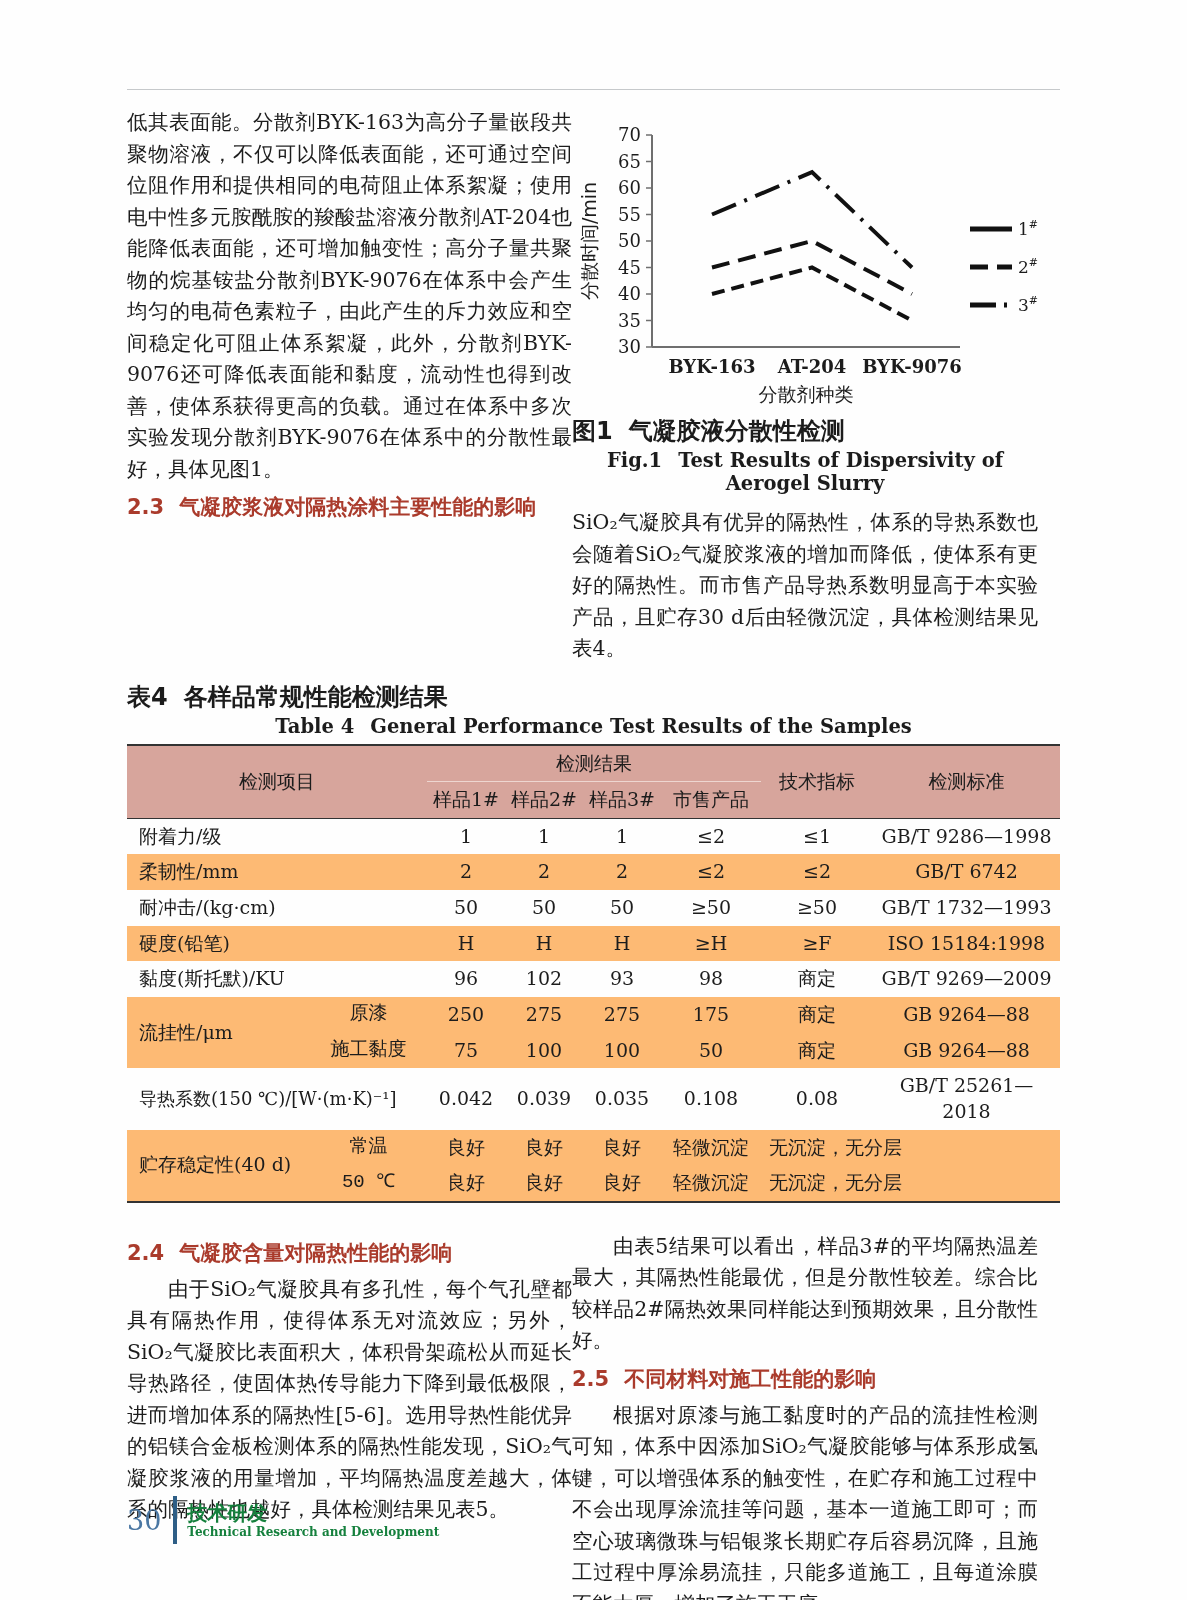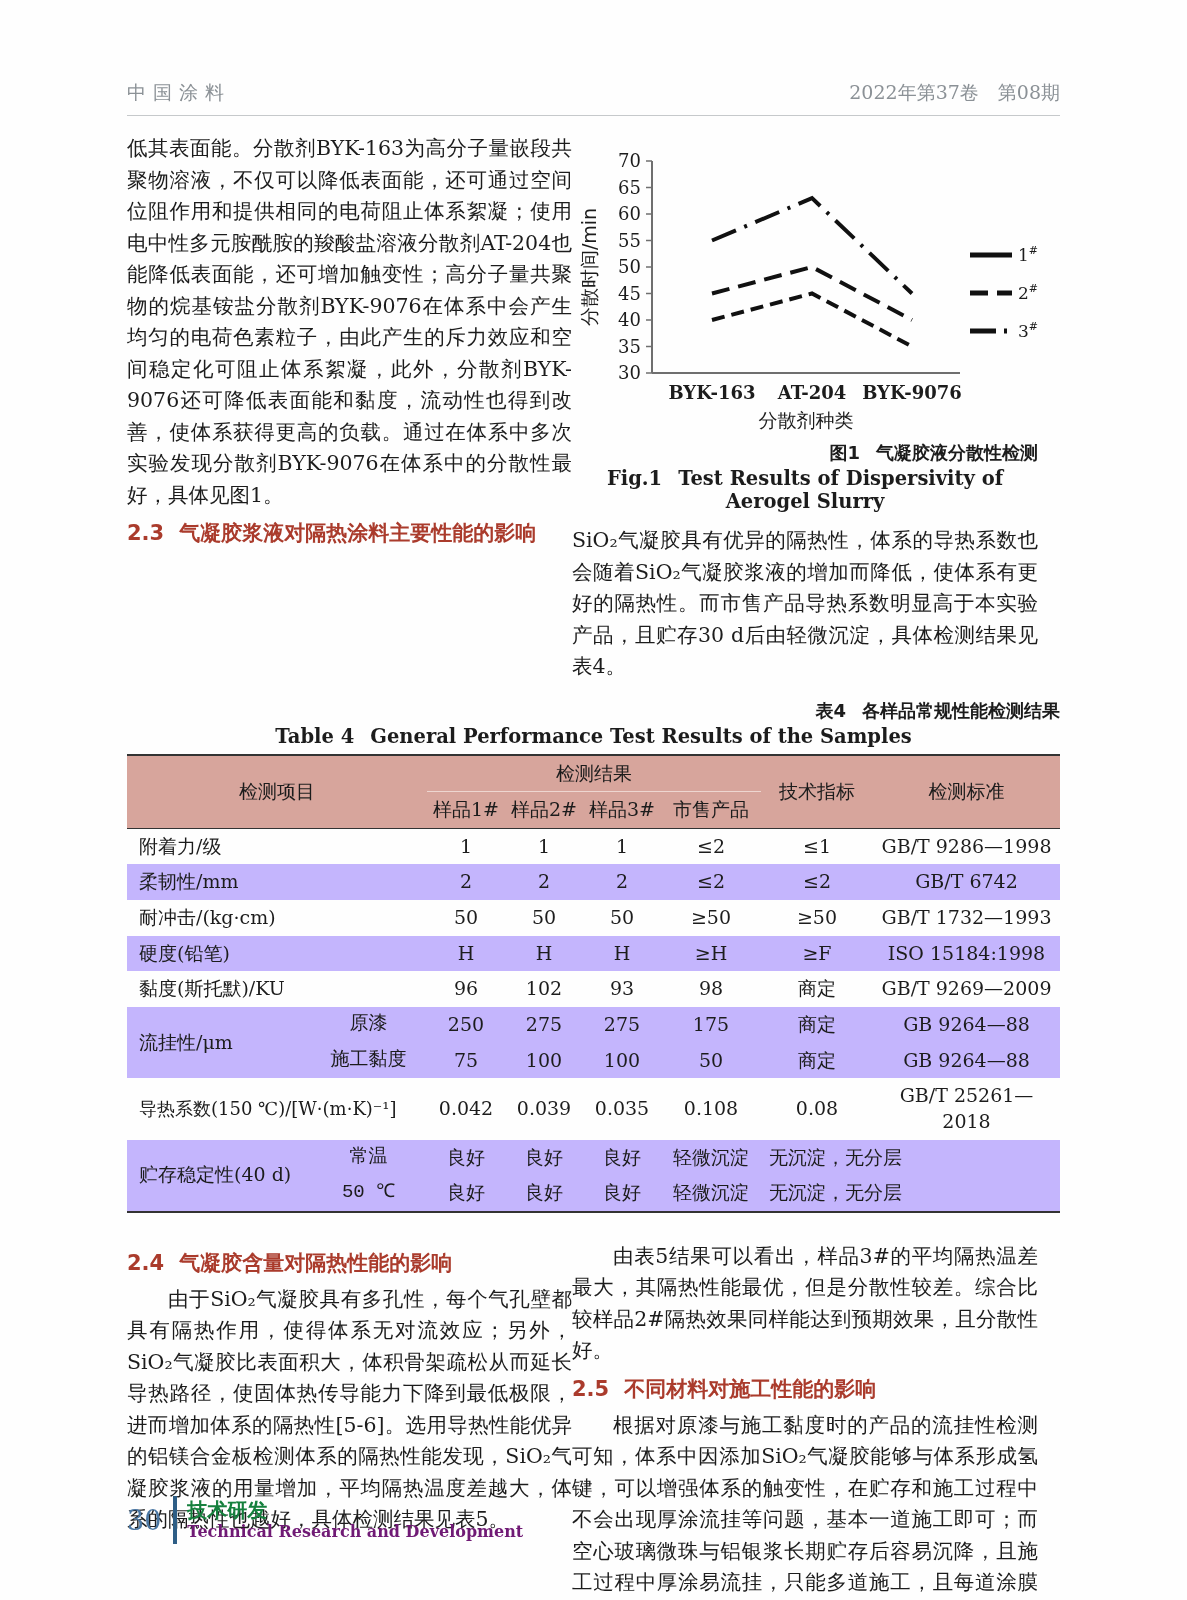--- a/index.html
+++ b/index.html
@@ -18,53 +18,49 @@
   .col-l{width:445px;}
   .col-r{width:466px;}
   p.body{font-size:20.5px;line-height:31.5px;text-align:justify;margin:0;}
   p.indent{text-indent:2em;}
   .h-sec{color:#aa3b2c;font-family:"DejaVu Sans","Liberation Sans",sans-serif;
     font-weight:bold;font-size:21px;margin:8px 0 7px 0;}
   .h-sec .num{margin-right:15px;}
   
   .fig-wrap{margin-top:2px;}
   .cap-cn{font-family:"DejaVu Sans","Liberation Sans",sans-serif;font-weight:bold;
-    font-size:18px;text-align:right;margin:6px 0 2px 0;}
+    font-size:24px;text-align:left;margin:6px 0 2px 0;}
   .cap-cn .pre,.cap-en .pre{margin-right:16px;}
   .cap-en{font-weight:bold;font-size:19.5px;text-align:center;margin:2px 0 12px 0;}
   
   .tbl-sec{margin-top:16px;}
   table{border-collapse:collapse;}
   .t4{width:100%;font-size:19px;border-top:2px solid #333;border-bottom:2px solid #333;margin-top:6px;}
   .t4 th,.t4 td{font-weight:normal;text-align:center;padding:5px 3px;line-height:1.35;}
   .t4 thead th{background:#d7a59c;}
   .t4 thead{border-bottom:1.5px solid #333;}
   .t4 .group{border-bottom:1.5px solid #eed6d0;}
   .t4 td.lab{text-align:left;padding-left:12px;}
   .t4 td.sub{text-align:center;padding-left:6px;font-family:Liberation Mono, monospace;}
-  .t4 tr.pink td{background:#c4b5fd;}
+  .t4 tr.pink td{background:#fdba74;}
   .t4 td.note{text-align:left;padding-left:8px;}
   .t4 td.small{font-size:18px;white-space:nowrap;}
   
   .footer{position:absolute;left:127px;top:1496px;display:flex;align-items:center;}
   .footer .pn{font-size:27px;color:#4a77a3;margin-right:12px;}
   .footer .bar{width:4px;height:48px;background:#2e5e86;margin-right:10px;}
   .footer .cn{font-family:"DejaVu Sans","Liberation Sans",sans-serif;font-weight:bold;
     font-size:20px;color:#15803d;line-height:1.15;}
-  .footer .en{font-size:16px;color:#701a75;font-weight:bold;}
+  .footer .en{font-size:12px;color:#15803d;font-weight:bold;}
 </style>
 </head>
 <body>
 
 <div class="page">
 
-  <div class="hdr">
-    <span class="journal">中国涂料</span>
-    <span>2022年第37卷　第08期</span>
-  </div>
   <hr class="hdr-rule">
 
   <div class="cols">
     <div class="col-l">
       <p class="body">低其表面能。分散剂BYK-163为高分子量嵌段共聚物溶液，不仅可以降低表面能，还可通过空间位阻作用和提供相同的电荷阻止体系絮凝；使用电中性多元胺酰胺的羧酸盐溶液分散剂AT-204也能降低表面能，还可增加触变性；高分子量共聚物的烷基铵盐分散剂BYK-9076在体系中会产生均匀的电荷色素粒子，由此产生的斥力效应和空间稳定化可阻止体系絮凝，此外，分散剂BYK-9076还可降低表面能和黏度，流动性也得到改善，使体系获得更高的负载。通过在体系中多次实验发现分散剂BYK-9076在体系中的分散性最好，具体见图1。</p>
       <div class="h-sec">
         <span class="num">2.3</span><span>气凝胶浆液对隔热涂料主要性能的影响</span>
       </div>
     </div>
 

